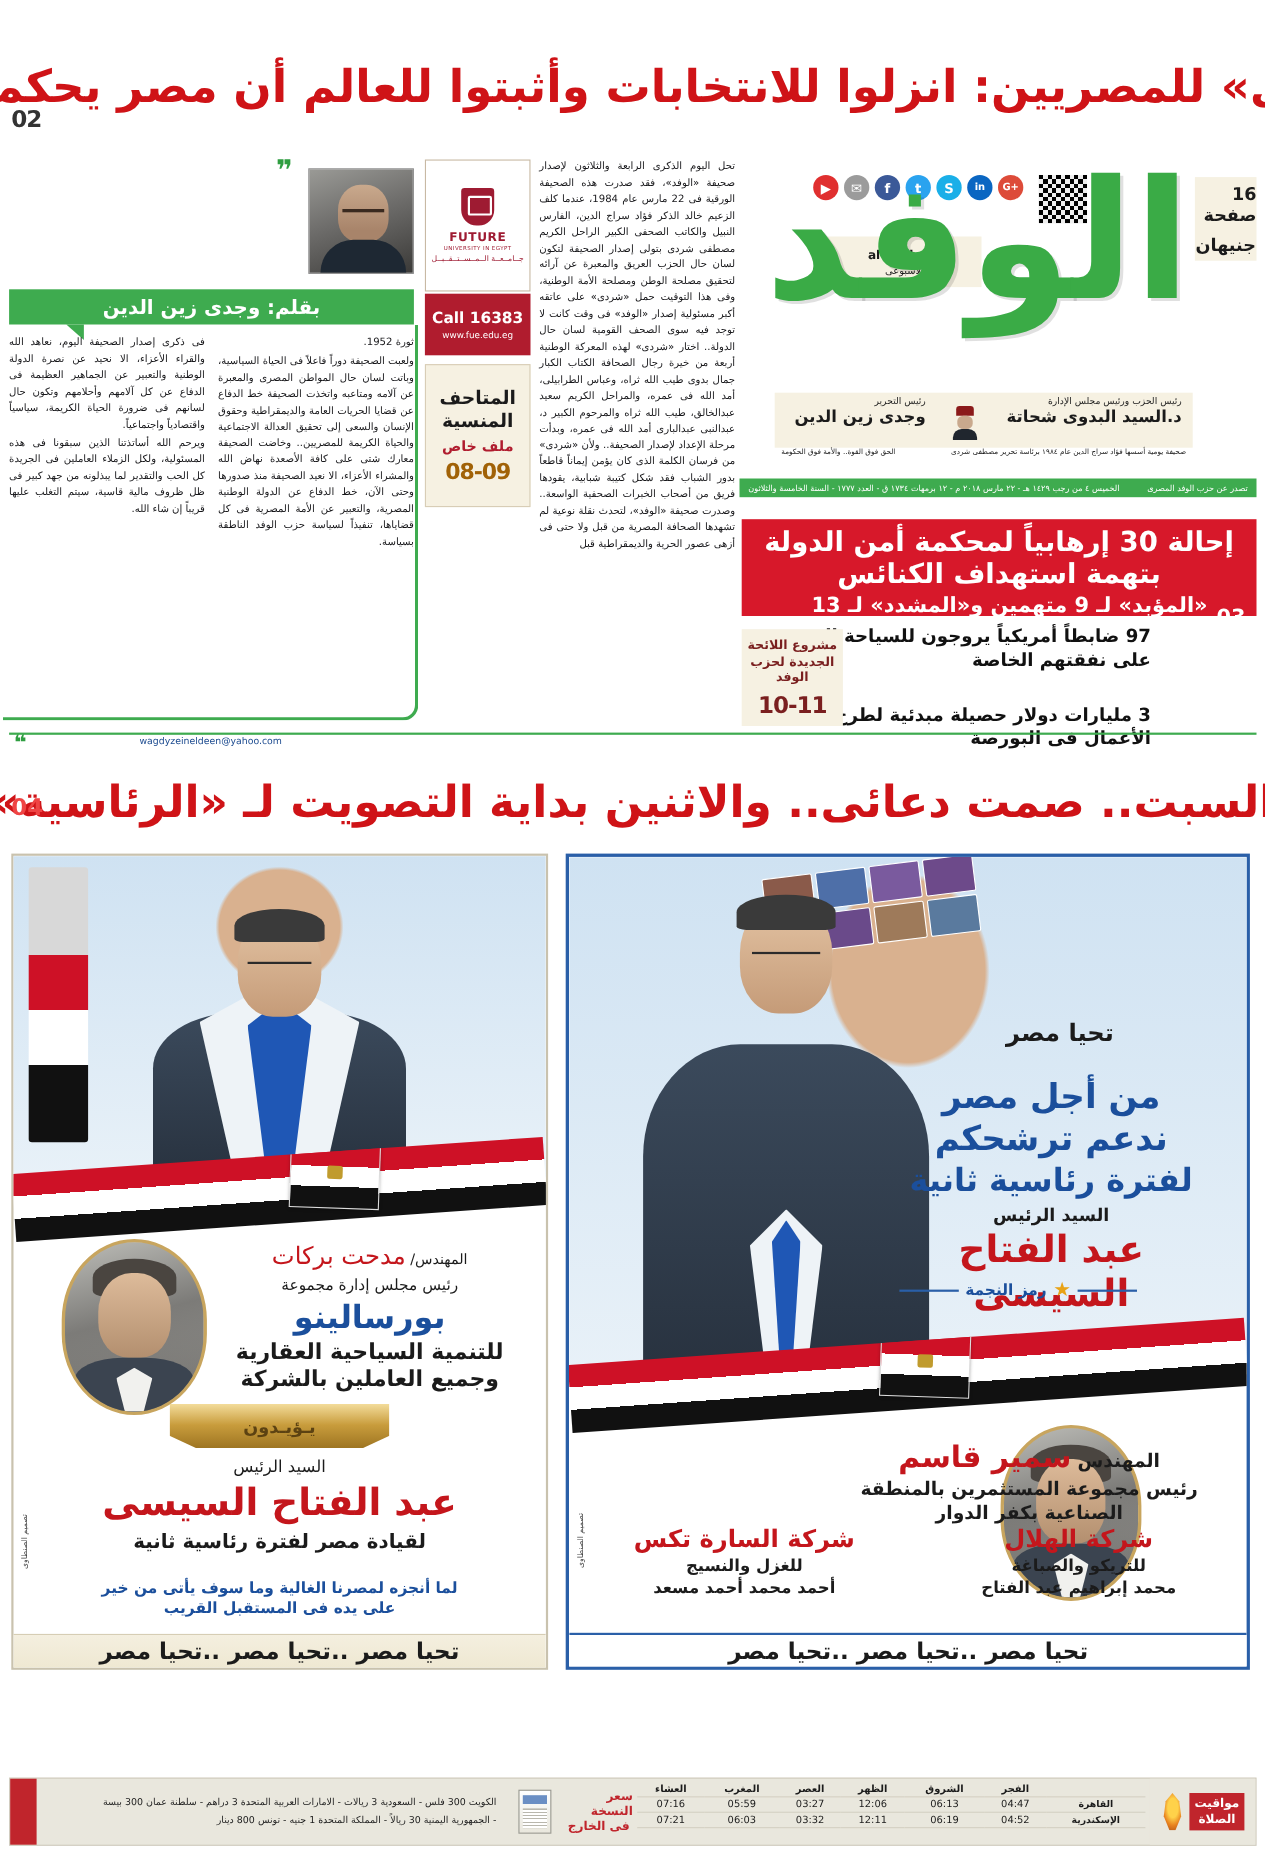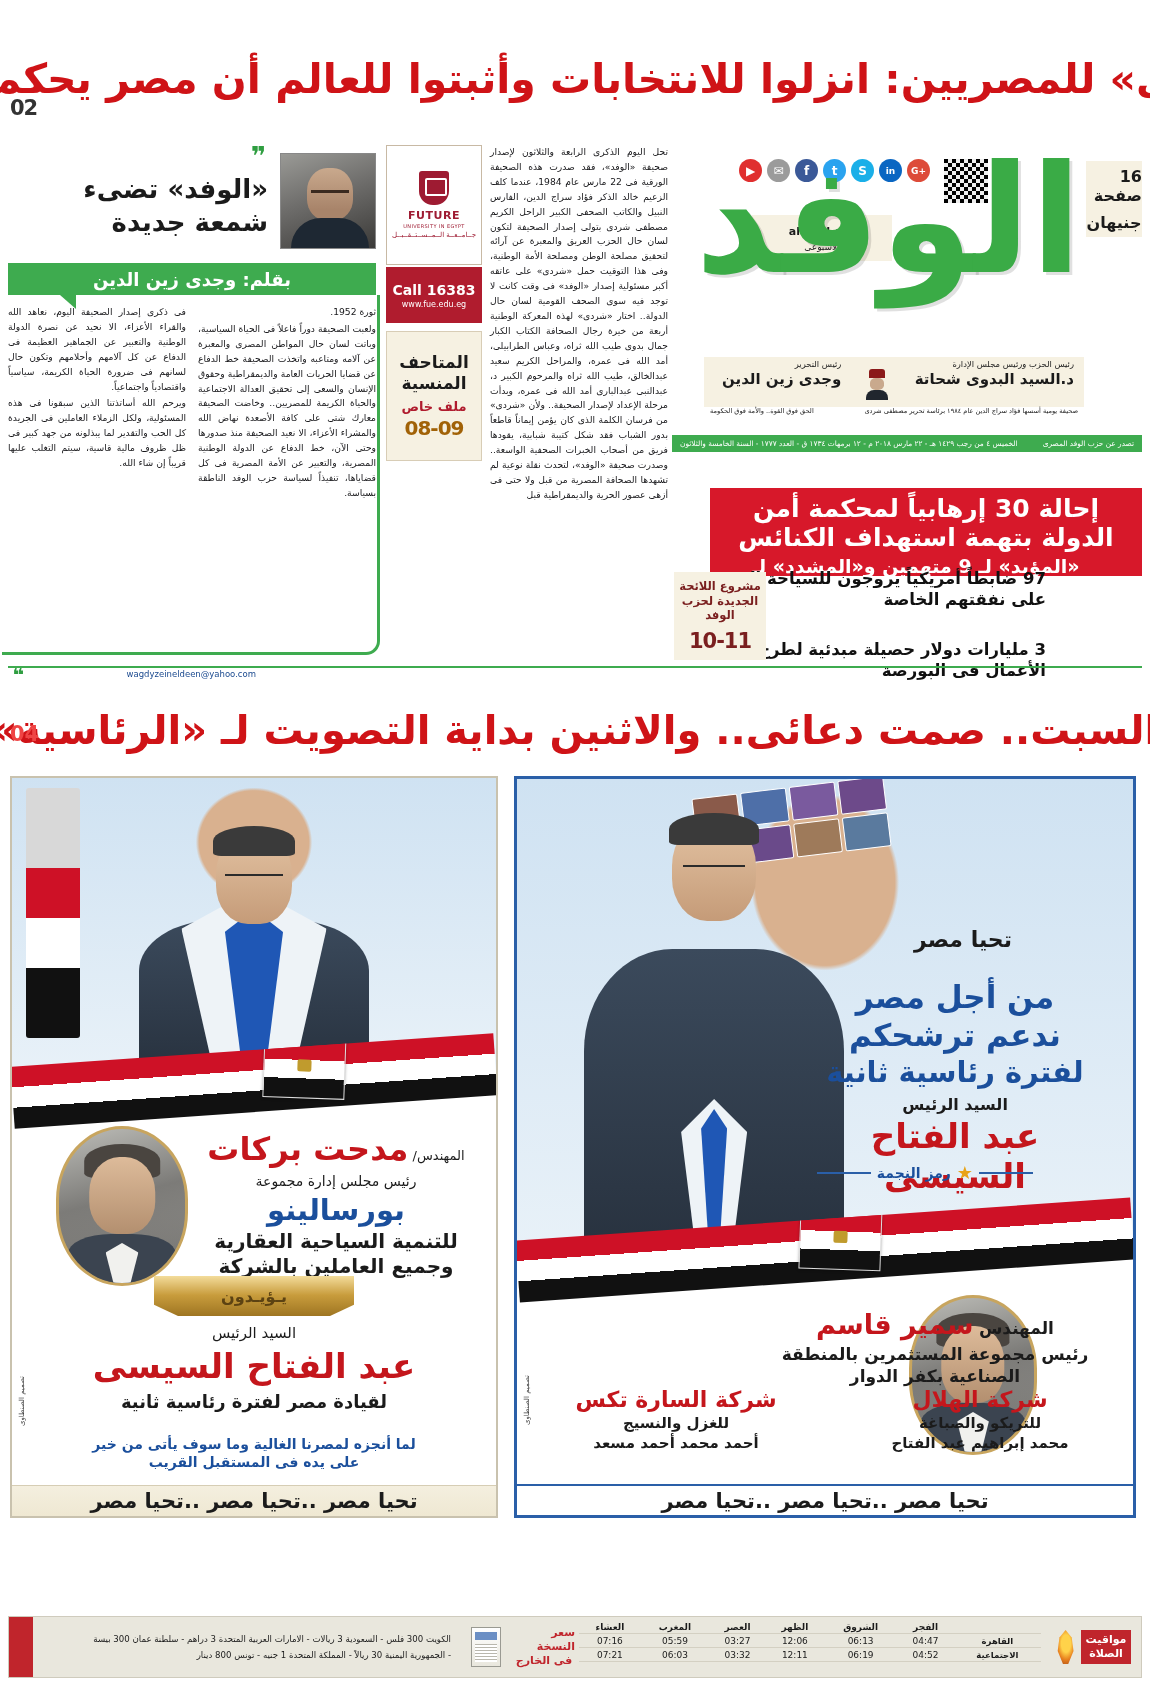--- a/index.html
+++ b/index.html
@@ -207,22 +207,22 @@
     font-size: 6.6px; direction: rtl; color:#1b1b1b; padding: 0 6px;
   }
   .date-bar {
     position:absolute; right: 8px; top: 290px; width: 470px; height: 17px;
     background:#3eab4f; color:#fff; display:flex; align-items:center;
     justify-content:space-between; padding: 0 8px; font-size: 7.4px; direction: rtl;
   }
 
   
   .red-block {
-    position:absolute; right: 8px; top: 472px; width: 432px; height: 88px;
-    background:#d7182a; color:#fff; padding: 6px 28px; direction: rtl; margin-top: 16px;
+    position:absolute; right: 8px; top: 472px; width: 468px; height: 88px;
+    background:#d7182a; color:#fff; padding: 6px 10px; direction: rtl;
   }
   .rb-l1 { font-size: 25px; font-weight:bold; line-height:1.16; text-align:center; }
   .rb-l2 { font-size: 19px; font-weight:bold; line-height:1.2; margin-top:3px;
            display:flex; align-items:center; justify-content:center; gap:8px;}
   .rb-pg { font-size: 19px; font-weight:bold; color:#fff; }
 
   
   .tour-block {
     position:absolute; right: 8px; top: 568px; width: 468px; height: 96px;
     direction: rtl;
@@ -442,21 +442,20 @@
   <div class="page-num-02">02</div>
 
   <div class="header-zone">
 
     <div class="opinion">
       <div class="opinion-top">
         <div class="quote-mark">❞</div>
         <div class="op-photo">
             <div class="op-eyes"></div>
           </div>
-        <div class="op-title">«الوفد» تضىء شمعة جديدة</div>
       </div>
       <div class="byline-bar">
         <span>بقلم: وجدى زين الدين</span>
       </div>
       <div class="byline-tail"></div>
       <div class="op-frame"></div>
       <div class="op-body">
         <p>ثورة 1952.</p>
         <p>ولعبت الصحيفة دوراً فاعلاً فى الحياة السياسية، وباتت لسان حال المواطن المصرى والمعبرة عن آلامه ومتاعبه واتخذت الصحيفة خط الدفاع عن قضايا الحريات العامة والديمقراطية وحقوق الإنسان والسعى إلى تحقيق العدالة الاجتماعية والحياة الكريمة للمصريين.. وخاضت الصحيفة معارك شتى على كافة الأصعدة نهاض الله والمشراء الأعزاء، الا نعيد الصحيفة منذ صدورها وحتى الآن، خط الدفاع عن الدولة الوطنية المصرية، والتعبير عن الأمة المصرية فى كل قضاياها، تنفيذاً لسياسة حزب الوفد الناطقة بسياسة.</p>
         <p>فى ذكرى إصدار الصحيفة اليوم، نعاهد الله والقراء الأعزاء، الا نحيد عن نصرة الدولة الوطنية والتعبير عن الجماهير العظيمة فى الدفاع عن كل آلامهم وأحلامهم وتكون حال لسانهم فى ضرورة الحياة الكريمة، سياسياً واقتصادياً واجتماعياً.</p>
@@ -588,21 +587,21 @@
     <div class="ad-avatar" style="left:44px;top:348px;width:132px;height:160px;border-radius:50%/46%;">
       <div class="av-hair"></div>
         <div class="av-face"></div>
       <div class="av-body"></div>
         <div class="av-shirt"></div>
     </div>
 
     <div style="position:absolute;right:10px;top:352px;width:300px;" class="ar">
       <div style="font-size:13px;">
         <span class="c-dk">المهندس/</span>
-        <span class="c-red" style="font-size:32px;font-weight:bold;">مدحت بركات</span>
+        <span class="c-red" style="font-size:22px;font-weight:normal;">مدحت بركات</span>
       </div>
       <div style="font-size:14px;margin-top:5px;" class="c-dk">رئيس مجلس إدارة مجموعة</div>
       <div style="font-size:29px;font-weight:bold;margin-top:4px;" class="c-blue">بورسالينو</div>
       <div style="font-size:20px;font-weight:bold;margin-top:2px;" class="c-dk">للتنمية السياحية العقارية</div>
       <div style="font-size:20px;font-weight:bold;margin-top:1px;" class="c-dk">وجميع العاملين بالشركة</div>
     </div>
 
     <div class="ribbon-gold" style="top:498px;">
       <span>يـؤيـدون</span>
     </div>
@@ -725,21 +724,21 @@
           <tr>
             <td class="city">القاهرة</td>
             <td>04:47</td>
             <td>06:13</td>
             <td>12:06</td>
             <td>03:27</td>
             <td>05:59</td>
             <td>07:16</td>
           </tr>
           <tr>
-            <td class="city">الاجتماعية</td>
+            <td class="city">الإسكندرية</td>
             <td>04:52</td>
             <td>06:19</td>
             <td>12:11</td>
             <td>03:32</td>
             <td>06:03</td>
             <td>07:21</td>
           </tr>
         </tbody>
       </table>
     </div>

